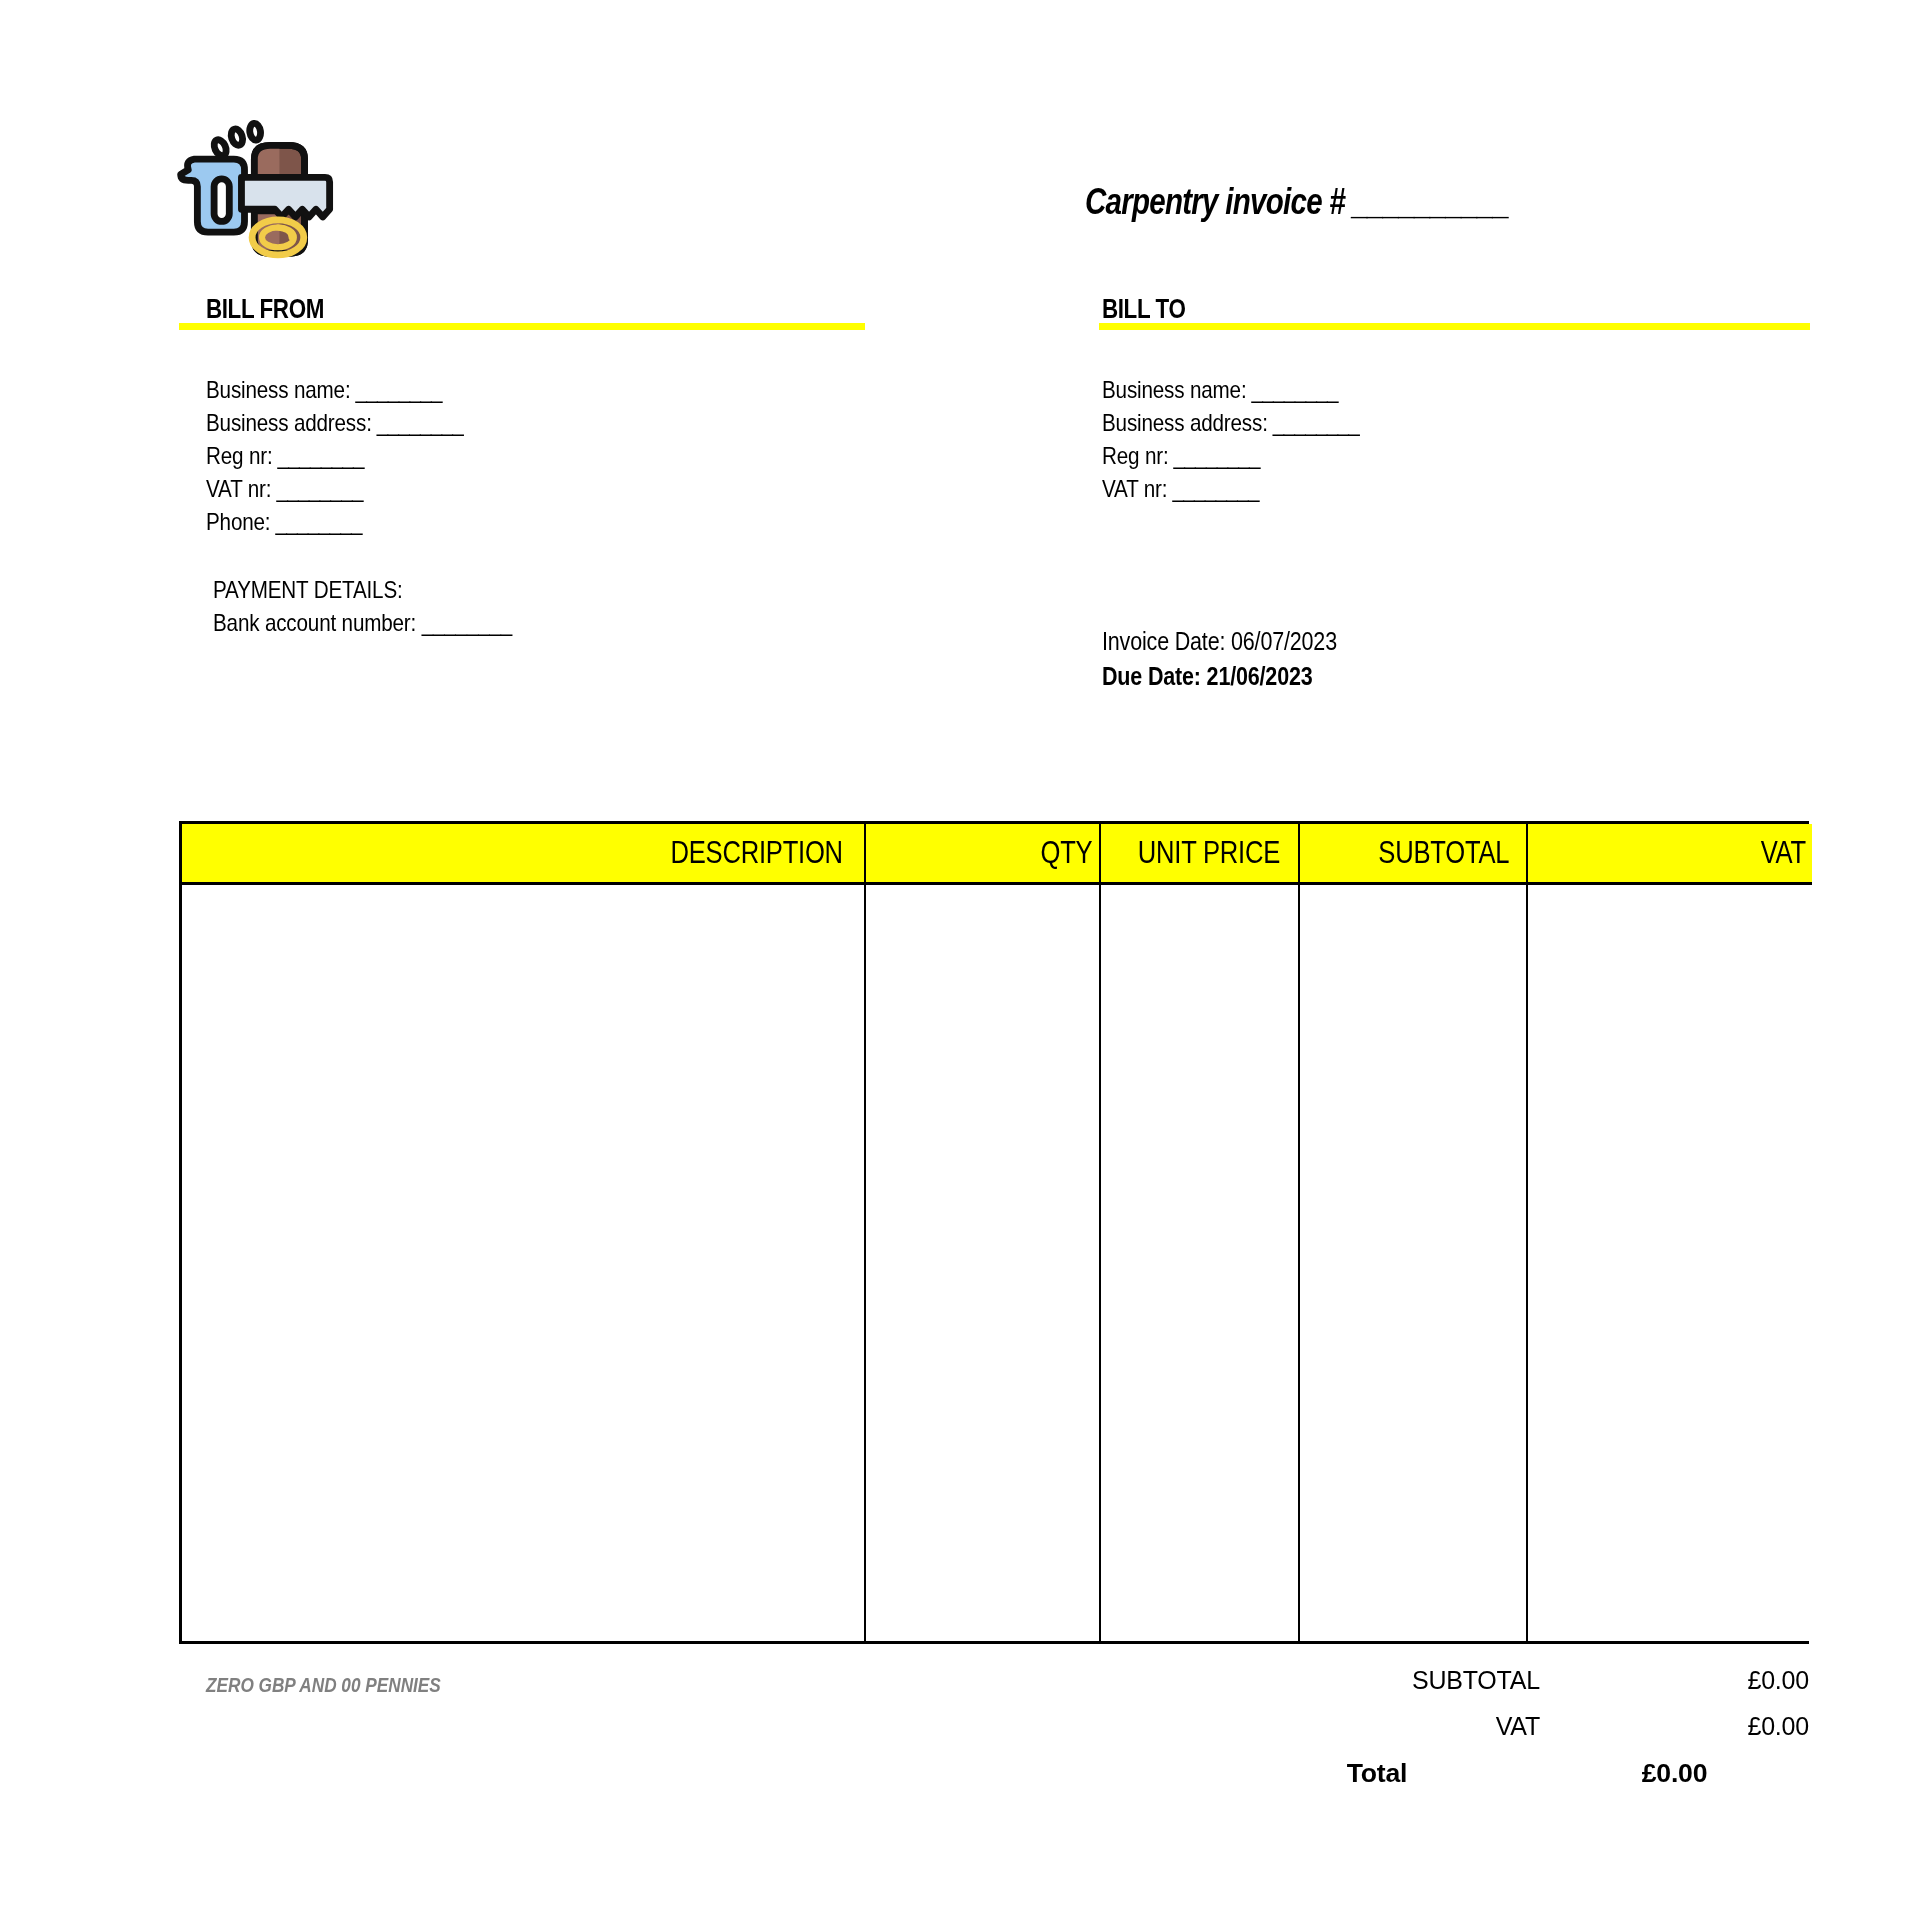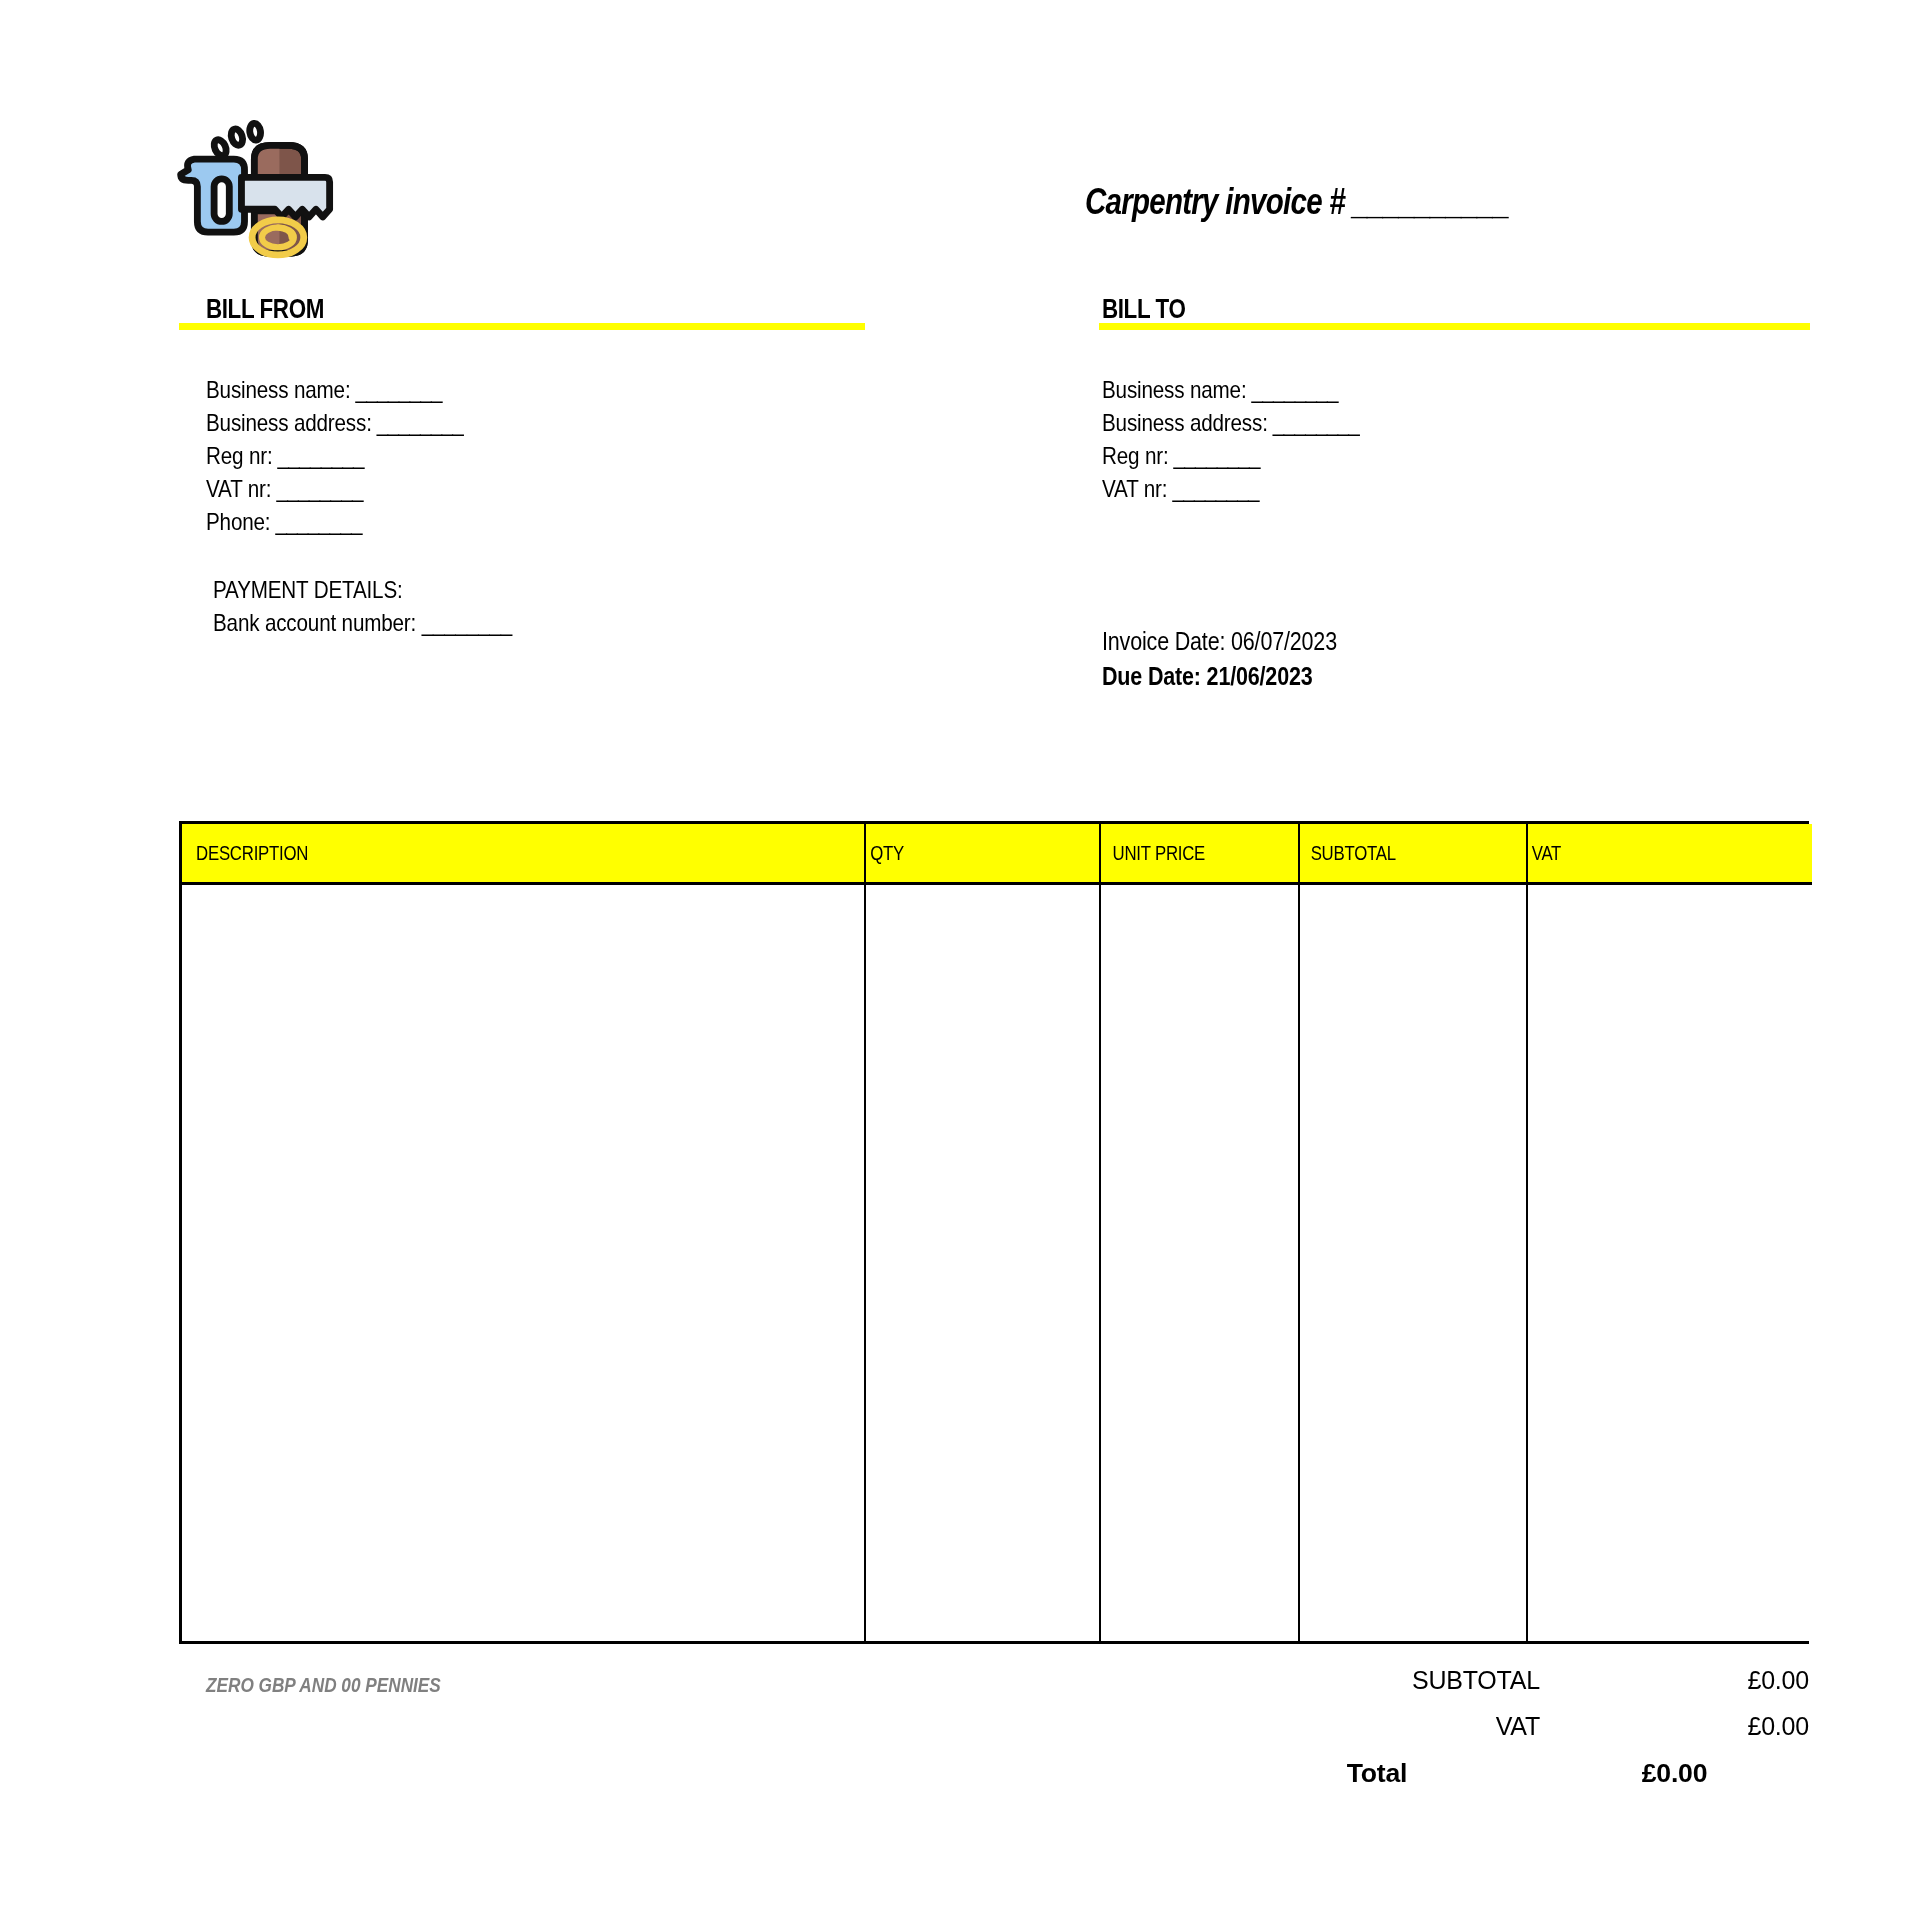--- a/index.html
+++ b/index.html
@@ -137,24 +137,24 @@
     width: 100%;
     height: 100%;
     border-collapse: collapse;
     table-layout: fixed;
   }
   .items-table th {
     background: #ffff00;
     height: 59px;
     border-right: 2.3px solid #000000;
     border-bottom: 3px solid #000000;
-    font-size: 21px;
+    font-size: 32px;
     font-weight: normal;
     letter-spacing: -0.3px;
-    text-align: left;
+    text-align: right;
     vertical-align: middle;
   }
   .items-table th span {
     display: inline-block;
     transform: scaleX(0.80);
     white-space: nowrap;
   }
   .items-table th:last-child { border-right: none; }
   .items-table td {
     border-right: 2.3px solid #000000;

